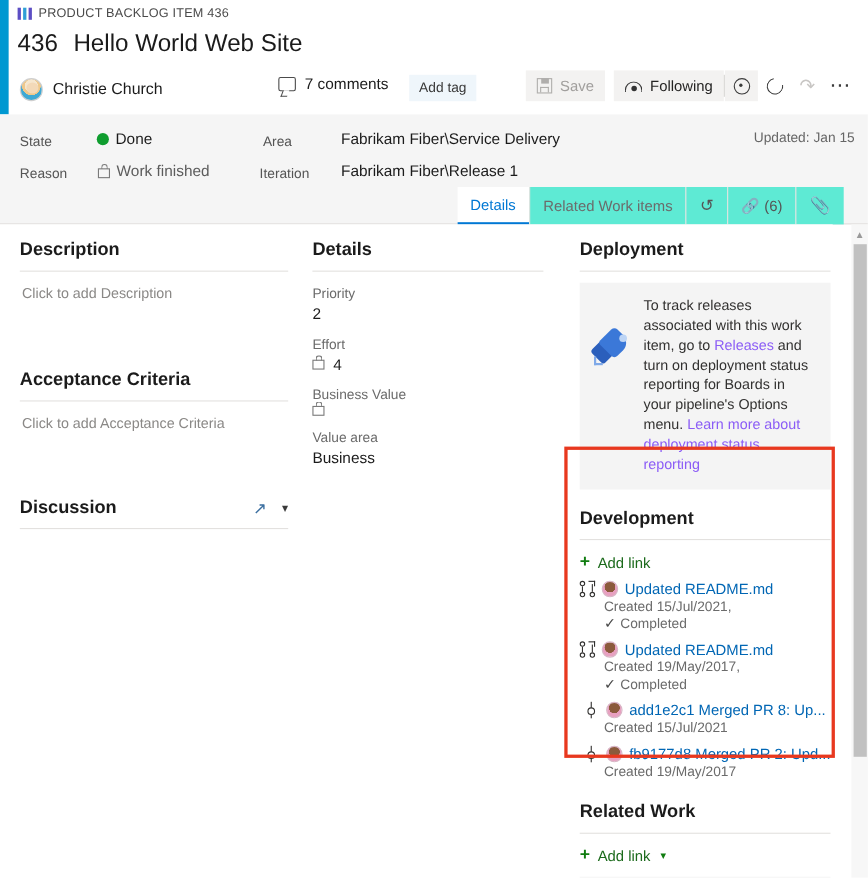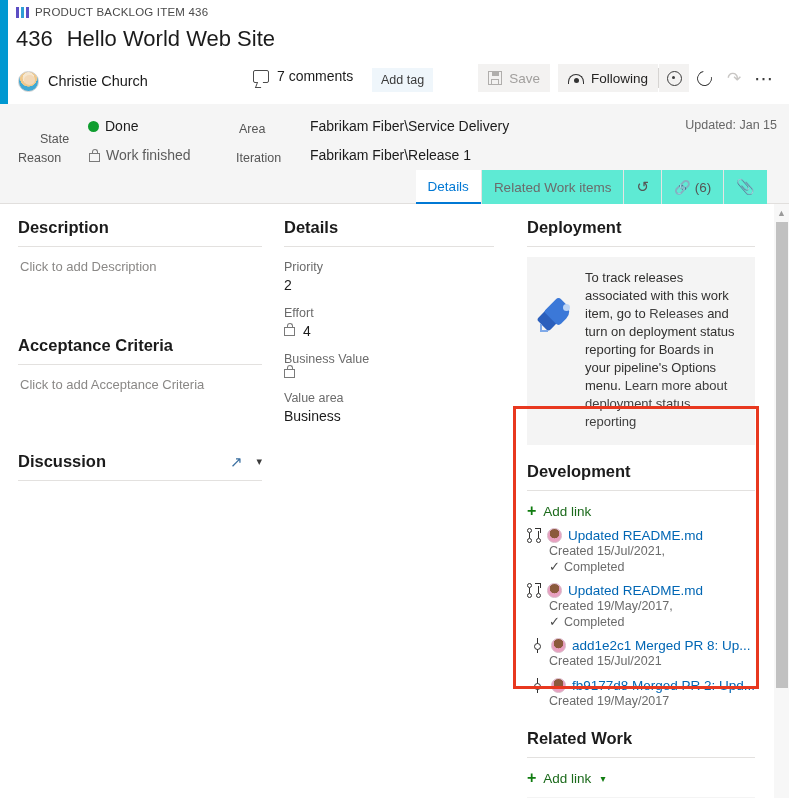--- a/index.html
+++ b/index.html
@@ -265,21 +265,21 @@
   }
   .rocket .r3{
     position:absolute; right:3px; top:5px; width:7px; height:7px; border-radius:50%;
     background:#bcd4f5;
   }
   .rocket .r4{
     position:absolute; left:1px; bottom:1px; width:8px; height:8px;
     border-left:2px solid #7fa9e8; border-bottom:2px solid #7fa9e8; box-sizing:border-box;
   }
   .deploy-text { font-size: 13px; line-height: 18px; color: #323130; }
-  .deploy-text a { color: #404040; text-decoration: none; cursor: pointer; }
+  .deploy-text a { color: #8b5cf6; text-decoration: none; cursor: pointer; }
 
   
   .dev-highlight {
     position: absolute; left: 513px; top: 406px;
     width: 246px; height: 283px;
     border: 3px solid #e8381f;
     box-sizing: border-box;
     pointer-events: none;
     z-index: 5;
   }
@@ -395,21 +395,21 @@
       <div class="icon-btn plain">
         <span class="undo">↷</span>
       </div>
       <div class="icon-btn plain">
         <span class="ellipsis">⋯</span>
       </div>
     </div>
   </div>
 
   <div class="fields">
-    <span class="f-label" style="left:18px; top:28px;margin-left:22px;">State</span>
+    <span class="f-label" style="left:18px; top:18px;">State</span>
     <span class="state-dot" style="left:88px; top:17px;"></span>
     <span class="f-value" style="left:105px; top:14px;">Done</span>
 
     <span class="f-label" style="left:18px; top:47px;">Reason</span>
     <span class="lock" style="left:89px; top:49px;"></span>
     <span class="f-value" style="left:106px; top:43px; color:#5c5c5c;">Work finished</span>
 
     <span class="f-label" style="left:239px; top:18px;">Area</span>
     <span class="f-value" style="left:310px; top:14px;">Fabrikam Fiber\Service Delivery</span>
 

